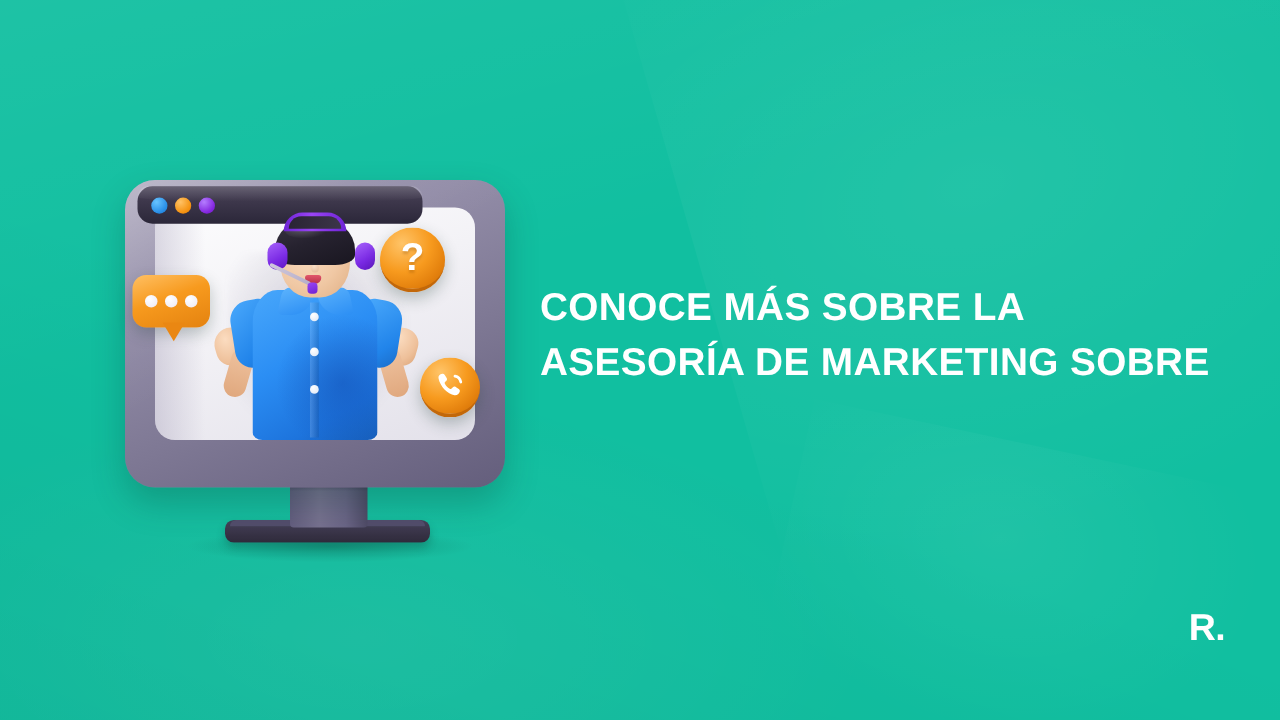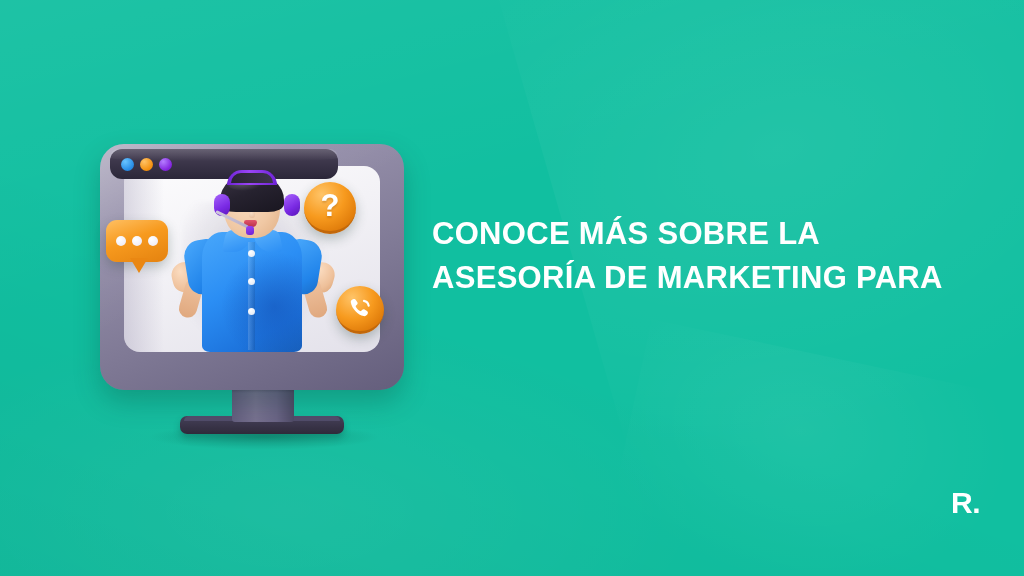--- a/index.html
+++ b/index.html
@@ -42,21 +42,21 @@
     position:absolute;
     left:620px; top:360px; width:420px; height:260px;
     background:radial-gradient(ellipse at 40% 30%, rgba(255,255,255,.06), rgba(255,255,255,0) 60%);
     transform:rotate(12deg);
     pointer-events:none;
   }
 
   
   #headline {
     position:absolute;
-    left:432px; top:212px;
+    left:432px; top:224px;
     width:552px;
   }
   #headline .hl-line {
     display:block;
     color:#ffffff;
     font-size:31px;
     font-weight:bold;
     letter-spacing:.3px;
     line-height:44px;
     white-space:nowrap;
@@ -439,18 +439,18 @@
     <div class="bubble-tail"></div>
     <div class="bubble-dots">
       <i></i>
       <i></i>
       <i></i>
     </div>
   </div>
 
   <div id="headline">
     <span class="hl-line">CONOCE MÁS SOBRE LA</span>
-    <span class="hl-line">ASESORÍA DE MARKETING PARA</span>
+    <span class="hl-line">ASESORÍA DE MARKETING SOBRE</span>
   </div>
 
   <div id="logo">R.</div>
 
 </div>
 
 </body></html>

